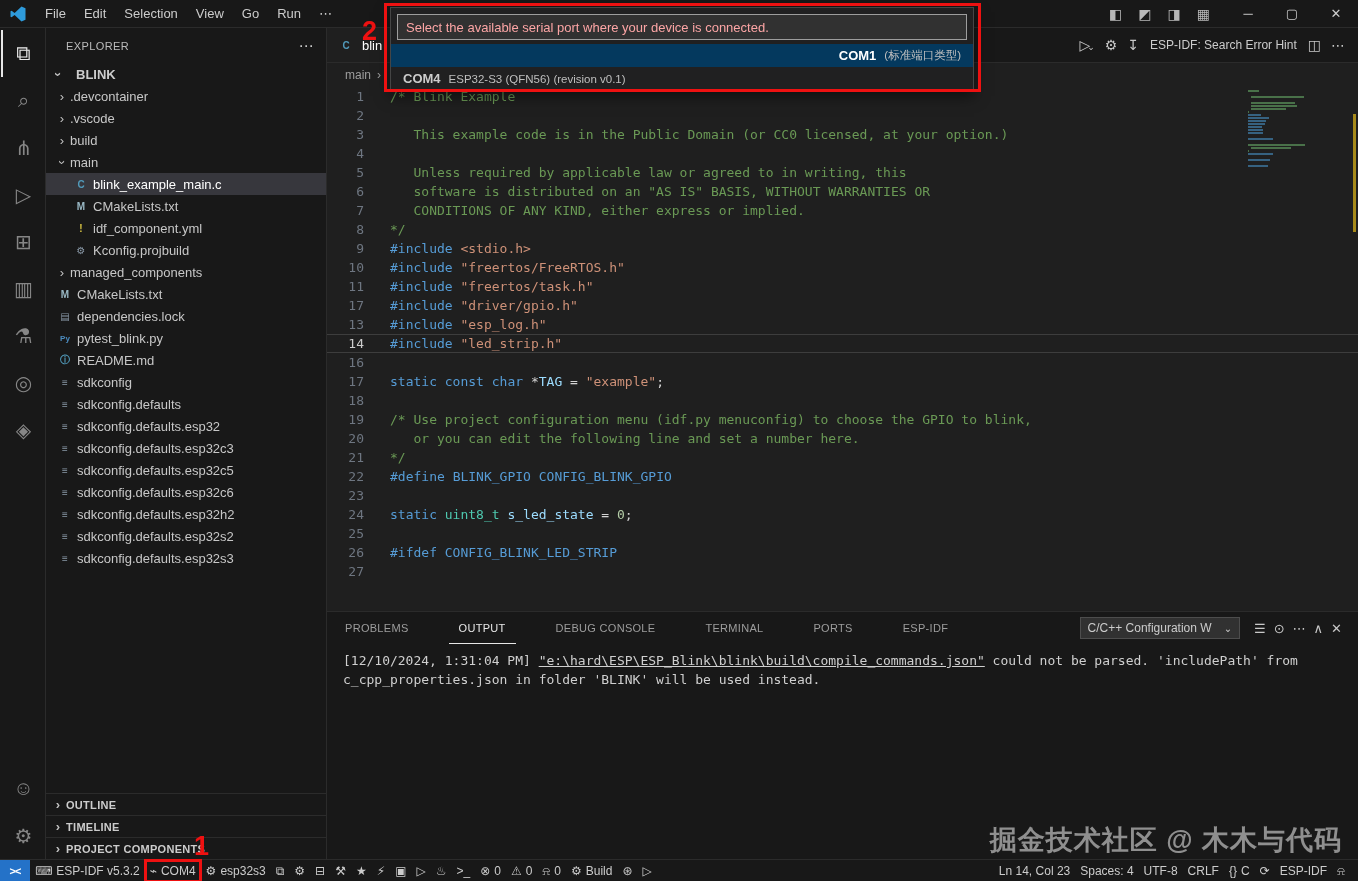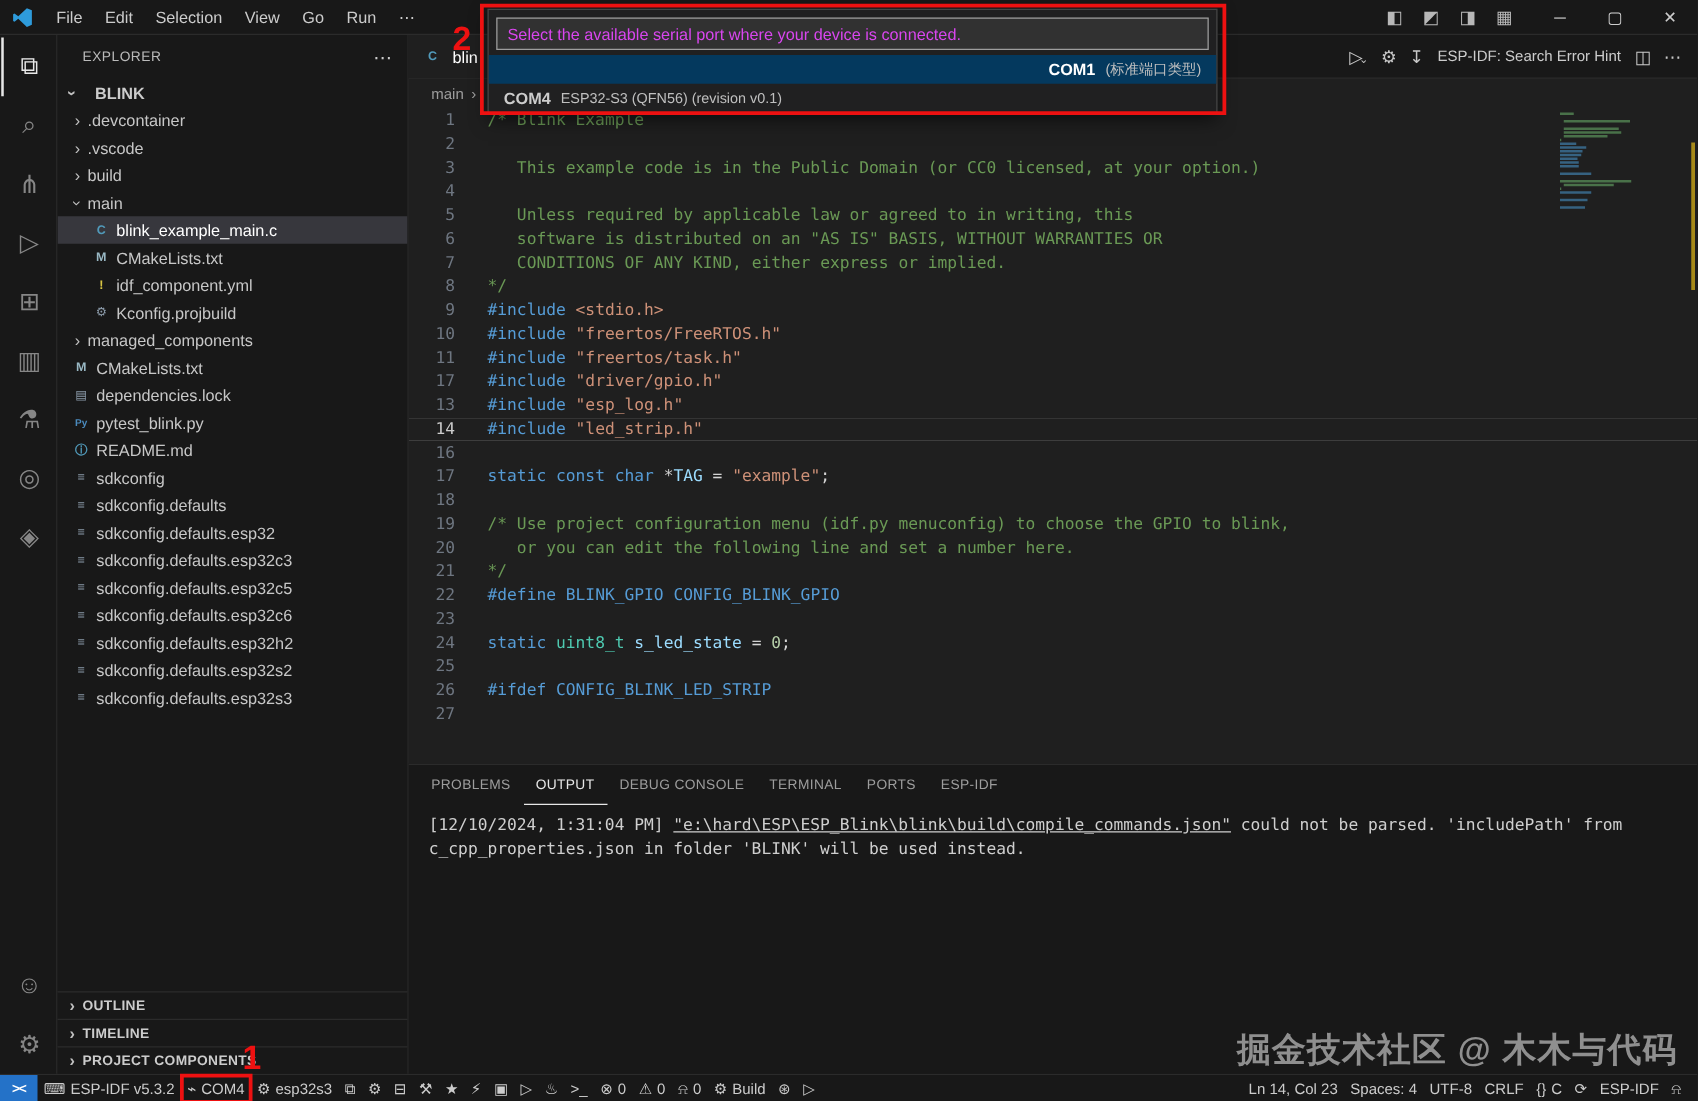--- a/index.html
+++ b/index.html
@@ -52,21 +52,21 @@
   .ltext{white-space:pre;}
   .tok-comment{color:#6a9955;} .tok-directive{color:#569cd6;} .tok-string{color:#ce9178;}
   .tok-keyword{color:#569cd6;} .tok-type{color:#4ec9b0;} .tok-var{color:#9cdcfe;}
   .tok-number{color:#b5cea8;} .tok-macro{color:#569cd6;} .tok-plain{color:#d4d4d4;}
   .minimap{position:absolute;top:3px;right:22px;width:88px;}
   .mm-bar{height:2px;margin-bottom:1px;opacity:.9;}
   .overview-marker{position:absolute;right:2px;top:27px;width:3px;height:118px;background:#a78a1a;}
   
   .panel{height:248px;border-top:1px solid #2b2b2b;background:#181818;display:flex;flex-direction:column;}
   .panel-tabs-row{height:32px;display:flex;align-items:center;padding:0 12px 0 8px;flex:none;}
-  .ptabs{display:flex;align-items:flex-start;height:32px;}
+  .ptabs{display:flex;align-items:flex-start;height:32px;gap:30px;}
   .ptab{font-size:11px;color:#9d9d9d;padding:0 10px;height:32px;line-height:32px;letter-spacing:.3px;}
   .ptab.active{color:#e7e7e7;box-shadow:inset 0 -1px 0 #e7e7e7;}
   .panel-right{margin-left:auto;display:flex;align-items:center;gap:4px;}
   .cfg-select{background:#313131;border:1px solid #4d4d4d;height:22px;display:flex;align-items:center;padding:0 7px;font-size:12px;color:#ccc;gap:12px;margin-right:6px;}
   .sel-chev{font-size:10px;}
   .p-icon{color:#c8c8c8;font-size:13px;padding:0 4px;}
   .panel-content{padding:7px 16px;font-family:"DejaVu Sans Mono","Liberation Mono",monospace;font-size:13px;line-height:19px;color:#cfcfcf;max-width:1015px;}
   .out-link{text-decoration:underline;}
   
   .statusbar{height:22px;background:#181818;border-top:1px solid #2b2b2b;display:flex;align-items:center;font-size:12px;color:#cccccc;}
@@ -74,21 +74,21 @@
   .sb-left,.sb-right{display:flex;align-items:center;height:22px;}
   .sb-right{margin-left:auto;padding-right:8px;}
   .sb-item{display:flex;align-items:center;gap:4px;padding:0 5px;height:22px;white-space:nowrap;}
   .sb-ic{font-size:12px;}
   .sb-item.annotated{outline:3px solid #ee1111;outline-offset:-2px;}
   
   .quickpick{position:absolute;left:390px;top:7px;width:584px;background:#202021;border:1px solid #454545;
     box-shadow:0 5px 14px rgba(0,0,0,.55);z-index:50;}
   .qp-input-wrap{padding:6px 6px 4px;}
   .qp-input{height:26px;background:#313131;border:1px solid #9d9d9d;display:flex;align-items:center;padding:0 8px;font-size:13px;}
-  .qp-placeholder{color:#d946ef;}
+  .qp-placeholder{color:#fca5a5;}
   .qp-item{height:23px;display:flex;align-items:center;padding:0 12px;gap:8px;font-size:13px;color:#cccccc;}
   .qp-item.focused{background:#04395e;color:#ffffff;justify-content:flex-end;}
   .qp-label{font-weight:bold;}
   .qp-desc{font-size:11.5px;color:#bfbfbf;}
   
   .anno-box-qp{position:absolute;left:384px;top:3px;width:597px;height:89px;border:3px solid #ee1111;z-index:60;pointer-events:none;}
   .anno-label{position:absolute;color:#ee1111;font-size:27px;font-weight:bold;z-index:61;pointer-events:none;}
   #anno2{left:362px;top:16px;}
   #anno1{left:194px;top:831px;}
   .watermark{position:absolute;right:16px;top:822px;font-size:27px;font-weight:bold;color:#8f8f8f;z-index:5;letter-spacing:1px;}
@@ -417,20 +417,27 @@
     <div class="panel">
       <div class="panel-tabs-row">
         <div class="ptabs" id="panelTabs">
             <span class="ptab">PROBLEMS</span>
             <span class="ptab active">OUTPUT</span>
             <span class="ptab">DEBUG CONSOLE</span>
             <span class="ptab">TERMINAL</span>
             <span class="ptab">PORTS</span>
             <span class="ptab">ESP-IDF</span>
           </div>
+        <div class="panel-right">
+          <div class="cfg-select">
+            <span>C/C++ Configuration W</span>
+            <span class="sel-chev">⌄</span>
+          </div>
+          <span id="panelActionIcons"><span class="p-icon">☰</span><span class="p-icon">⊙</span><span class="p-icon">⋯</span><span class="p-icon">∧</span><span class="p-icon">✕</span></span>
+        </div>
       </div>
       <div class="panel-content" id="panelOutput">
           <div><span>[12/10/2024, 1:31:04 PM] </span><span class="out-link">"e:\hard\ESP\ESP_Blink\blink\build\compile_commands.json"</span><span> could not be parsed. 'includePath' from c_cpp_properties.json in folder 'BLINK' will be used instead.</span></div>
         </div>
     </div>
   </div>
 </div>
 
 <div class="statusbar" id="statusbar">
     <div class="sb-remote">&gt;&lt;</div>

